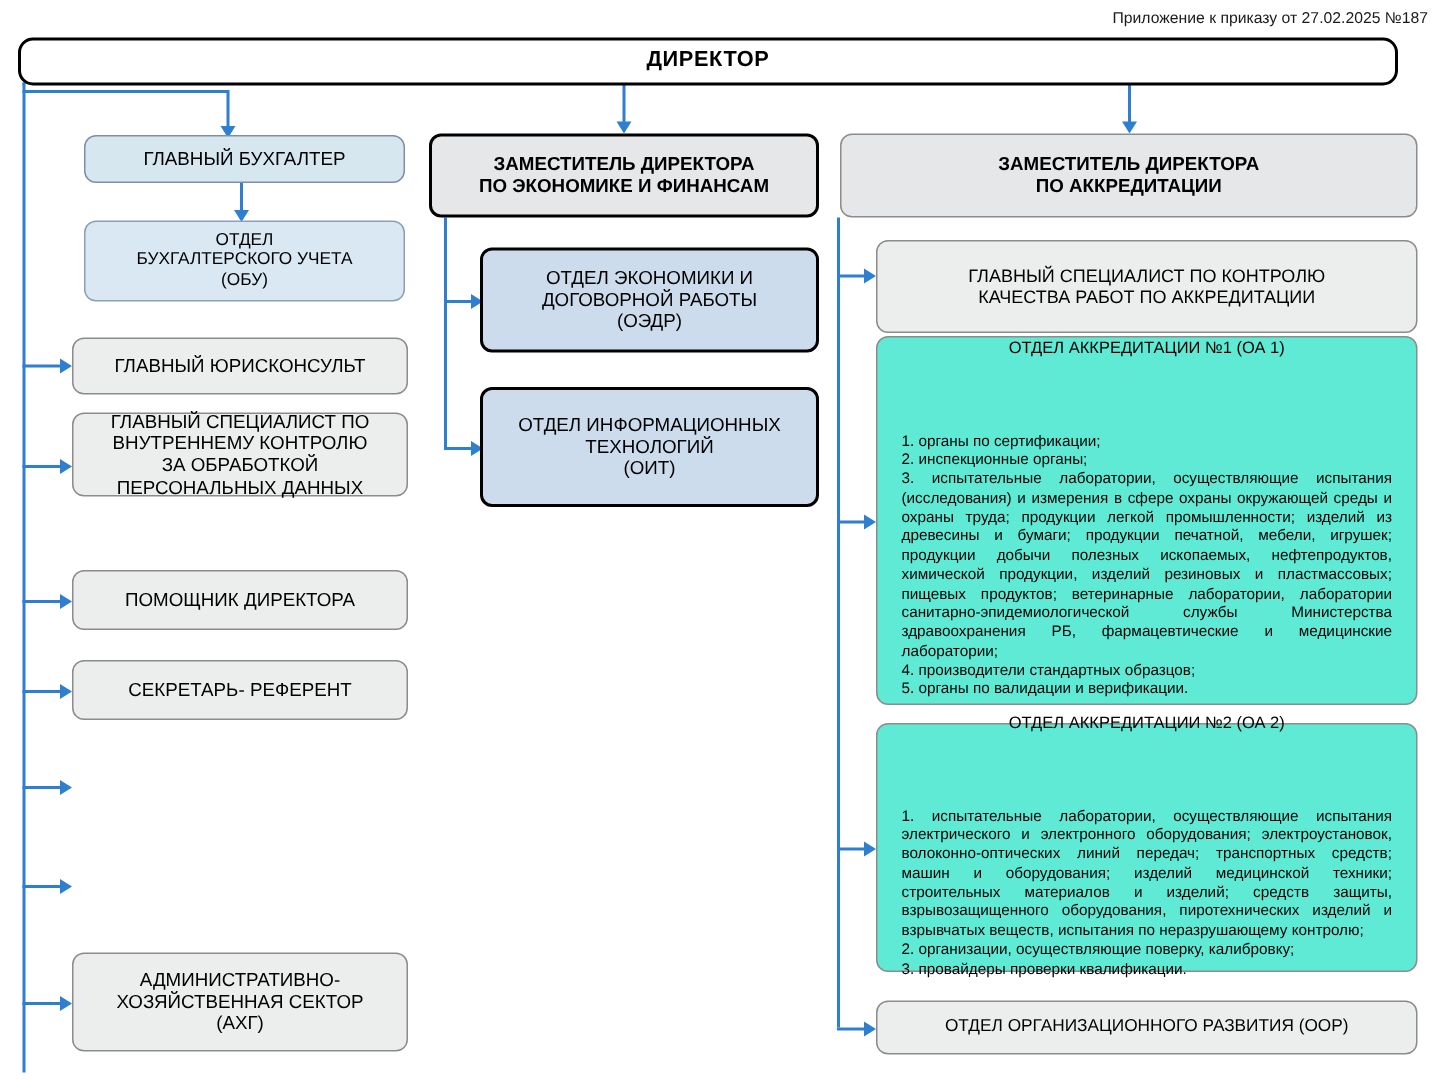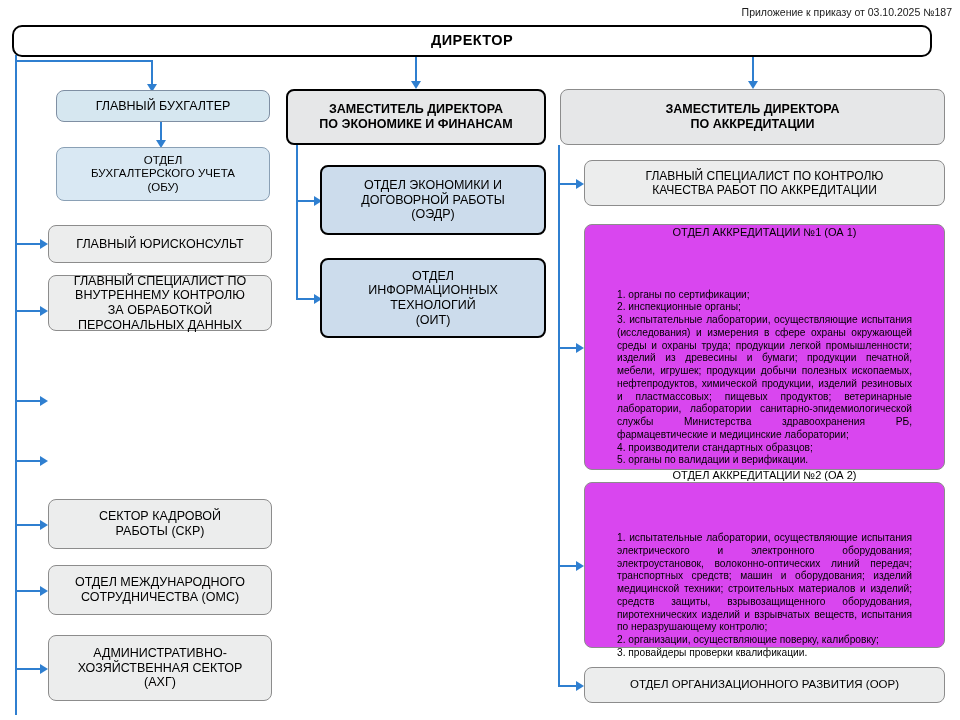--- a/index.html
+++ b/index.html
@@ -34,21 +34,21 @@
     display: flex;
     align-items: center;
     justify-content: center;
     text-align: center;
     border-radius: 8px;
     line-height: 1.18;
   }
   .box span {
     display: block;
     width: 100%;
-    padding: 0 24px;
+    padding: 0 8px;
     box-sizing: border-box;
   }
   
   .b-director {
     border: 2.5px solid #000000;
     background: #ffffff;
     font-weight: bold;
     font-size: 14.5px;
     letter-spacing: 0.4px;
     border-radius: 10px;
@@ -80,21 +80,21 @@
     font-size: 12.5px;
     font-weight: bold;
   }
   .b-black-blue {
     border: 2.2px solid #000000;
     background: #ccdcec;
     font-size: 12.5px;
   }
   .b-list {
     border: 1.4px solid #8c8c8c;
-    background: #d946ef;
+    background: #5eead4;
     font-size: 10.2px;
     align-items: flex-start;
     text-align: justify;
     padding: 5px 8px 6px 8px;
     gap: 48px;
   }
   .b-list .list-title {
     display: block;
     width: 100%;
     text-align: center;
@@ -130,21 +130,21 @@
     border-left: 5px solid transparent;
     border-right: 5px solid transparent;
     border-top: 8px solid #2f7fd0;
   }
 </style>
 </head>
 <body>
 
 <div id="root">
 
-  <div class="note">Приложение к приказу от 03.10.2025 №187</div>
+  <div class="note">Приложение к приказу от 27.02.2025 №187</div>
 
   <div class="ln v" style="left:15px; top:55px; height:660px;"></div>
   <div class="ln h" style="left:15px; top:55px; width:1px;"></div>
 
   <div class="ln h" style="left:15px; top:60px; width:137px;"></div>
   <div class="ln v" style="left:151px; top:60px; height:26px;"></div>
   <div class="arrow down" style="left:147px; top:84px;"></div>
 
   <div class="ln v" style="left:160px; top:122px; height:20px;"></div>
   <div class="arrow down" style="left:156px; top:140px;"></div>
@@ -210,31 +210,29 @@
     <span style="white-space:pre-line;">ГЛАВНЫЙ ЮРИСКОНСУЛЬТ</span>
   </div>
 
   <div class="box b-gray" style="left:48px; top:275px; width:224px; height:56px;">
     <span style="white-space:pre-line;">ГЛАВНЫЙ СПЕЦИАЛИСТ ПО
 ВНУТРЕННЕМУ КОНТРОЛЮ
 ЗА ОБРАБОТКОЙ
 ПЕРСОНАЛЬНЫХ ДАННЫХ</span>
   </div>
 
-
-
-  <div class="box b-gray" style="left:48px; top:499px; width:224px; height:50px;">
-    <span style="white-space:pre-line;">СЕКТОР КАДРОВОЙ
-РАБОТЫ (СКР)</span>
-  </div>
-
-  <div class="box b-gray" style="left:48px; top:565px; width:224px; height:50px;">
-    <span style="white-space:pre-line;">ОТДЕЛ МЕЖДУНАРОДНОГО
-СОТРУДНИЧЕСТВА (ОМС)</span>
-  </div>
+  <div class="box b-gray" style="left:48px; top:380px; width:224px; height:40px;">
+    <span style="white-space:pre-line;">ПОМОЩНИК ДИРЕКТОРА</span>
+  </div>
+
+  <div class="box b-gray" style="left:48px; top:440px; width:224px; height:40px;">
+    <span style="white-space:pre-line;">СЕКРЕТАРЬ- РЕФЕРЕНТ</span>
+  </div>
+
+
 
   <div class="box b-gray" style="left:48px; top:635px; width:224px; height:66px;">
     <span style="white-space:pre-line;">АДМИНИСТРАТИВНО-
 ХОЗЯЙСТВЕННАЯ СЕКТОР
 (АХГ)</span>
   </div>
 
   <div class="box b-black-head" style="left:286px; top:89px; width:260px; height:56px;">
     <span style="white-space:pre-line;">ЗАМЕСТИТЕЛЬ ДИРЕКТОРА
 ПО ЭКОНОМИКЕ И ФИНАНСАМ</span>
@@ -250,21 +248,21 @@
     <span style="white-space:pre-line;">ОТДЕЛ ЭКОНОМИКИ И
 ДОГОВОРНОЙ РАБОТЫ
 (ОЭДР)</span>
   </div>
 
   <div class="box b-gray-head" style="left:560px; top:89px; width:385px; height:56px;">
     <span style="white-space:pre-line;">ЗАМЕСТИТЕЛЬ ДИРЕКТОРА
 ПО АККРЕДИТАЦИИ</span>
   </div>
 
-  <div class="box b-gray" style="left:584px; top:160px; width:361px; height:46px;">
+  <div class="box b-gray" style="left:584px; top:160px; width:361px; height:62px;">
     <span style="white-space:pre-line; font-size:12px;">ГЛАВНЫЙ СПЕЦИАЛИСТ ПО КОНТРОЛЮ
 КАЧЕСТВА РАБОТ ПО АККРЕДИТАЦИИ</span>
   </div>
 
   <div class="box b-list" style="left:584px; top:224px; width:361px; height:246px; flex-direction:column;">
     <span class="list-title">ОТДЕЛ АККРЕДИТАЦИИ №1 (ОА 1)</span>
     <span class="list-body">1. органы по сертификации;
 2. инспекционные органы;
 3. испытательные лаборатории, осуществляющие испытания (исследования) и измерения в сфере охраны окружающей среды и охраны труда; продукции легкой промышленности; изделий из древесины и бумаги; продукции печатной, мебели, игрушек; продукции добычи полезных ископаемых, нефтепродуктов, химической продукции, изделий резиновых и пластмассовых; пищевых продуктов; ветеринарные лаборатории, лаборатории санитарно-эпидемиологической службы Министерства здравоохранения РБ, фармацевтические и медицинские лаборатории;
 4. производители стандартных образцов;

